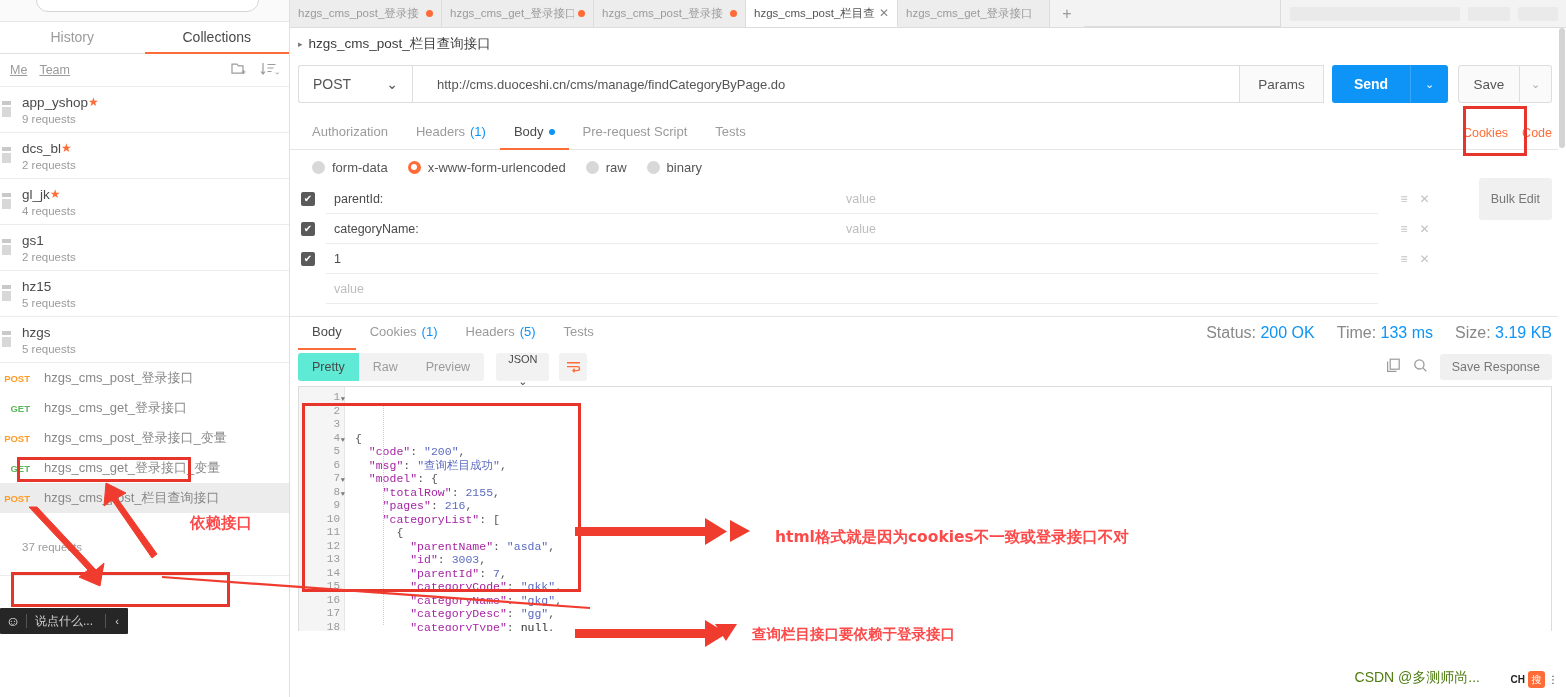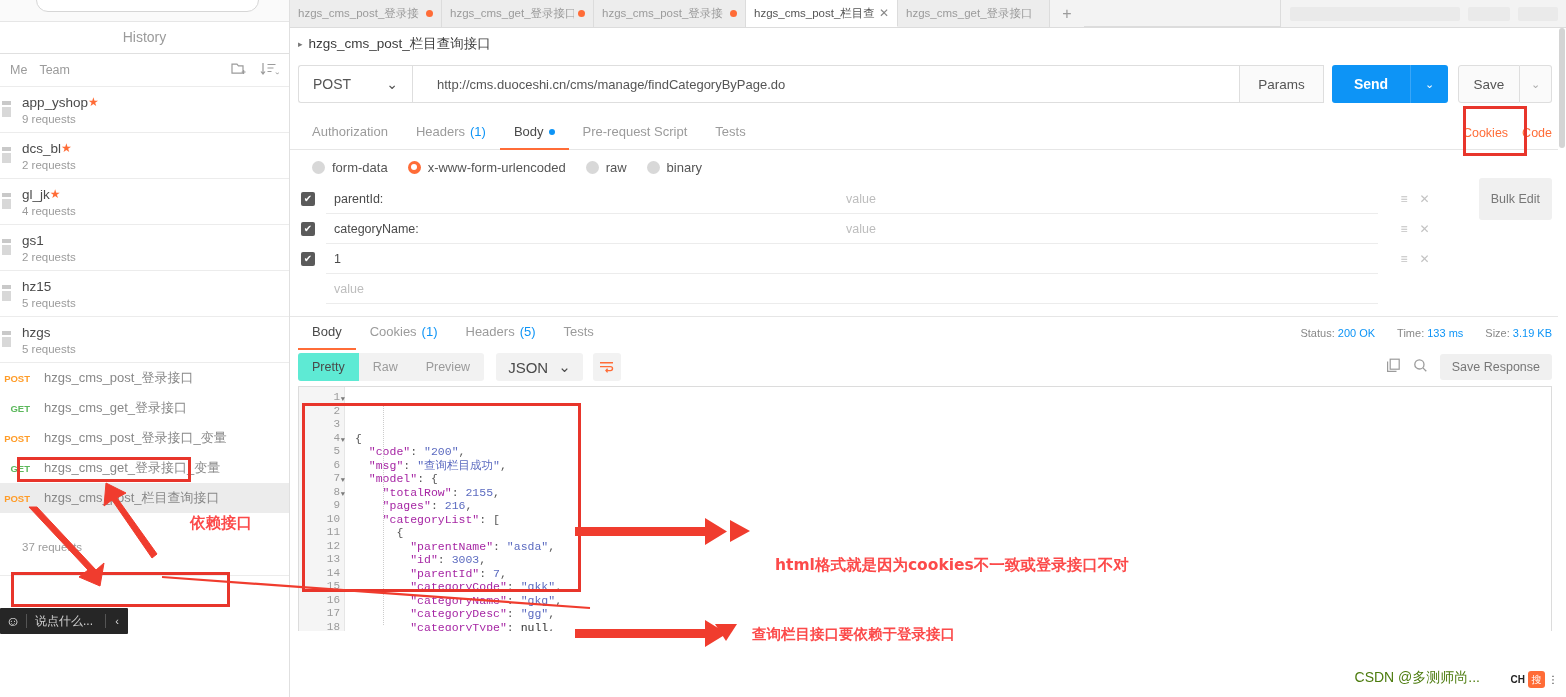--- a/index.html
+++ b/index.html
@@ -31,21 +31,21 @@
     font-size:14px; color:#9b9b9b; cursor:pointer;
     border-bottom:2px solid transparent; height:32px;
   }
   .sb-tab.active { color:#4a4a4a; border-bottom:2px solid #ff6c37; }
 
   .sb-filter {
     height:33px; display:flex; align-items:center; padding:0 10px;
     border-bottom:1px solid #ececec; background:#fff; font-size:12.5px;
     color:#9b9b9b; gap:12px;
   }
-  .sb-filter .fl { cursor:pointer; }
+  .sb-filter .fl { cursor:pointer;text-decoration:underline; }
   .sb-filter .spacer { flex:1; }
   .ic { display:inline-block; color:#9b9b9b; cursor:pointer; }
 
   .coll-list { }
   .coll-row {
     height:46px; padding:4px 0 4px 22px; border-bottom:1px solid #ececec;
     position:relative; cursor:pointer; display:flex; flex-direction:column;
     justify-content:center;
   }
   .coll-row .bookicon {
@@ -213,35 +213,35 @@
   .bulkbtn {
     background:#f0f0f0; color:#777; font-size:12.5px; padding:14px 12px;
     border-radius:3px; cursor:pointer;
   }
 
   .resptabs {
     display:flex; align-items:center; height:32px; padding-left:8px;
     border-top:1px solid #e6e6e6; position:relative;
   }
   .resptabs .stats {
-    position:absolute; right:14px; display:flex; gap:22px; font-size:11px; color:#888;
+    position:absolute; right:14px; display:flex; gap:22px; font-size:16px; color:#888;
   }
   .stats b { color:#0d94f6; font-weight:normal; }
 
   .viewbar { display:flex; align-items:center; height:38px; padding-left:8px; position:relative; gap:0; }
   .segwrap { display:flex; background:#f2f2f2; border-radius:3px; overflow:hidden; height:28px; }
   .seg {
     padding:0 14px; display:flex; align-items:center; font-size:12.5px;
     color:#9b9b9b; cursor:pointer;
   }
   .seg.active { background:#5eead4; color:#4a4a4a; }
   .jsonsel {
     margin-left:12px; height:28px; background:#f2f2f2; border-radius:3px;
     display:flex; align-items:center; gap:10px; padding:0 12px;
-    font-size:15px; color:#4a4a4a; cursor:pointer;
+    font-size:11px; color:#4a4a4a; cursor:pointer;flex-direction:column;
   }
   .wrapbtn {
     margin-left:10px; width:28px; height:28px; background:#f2f2f2; border-radius:3px;
     display:flex; align-items:center; justify-content:center; cursor:pointer;
   }
   .viewbar .vright {
     position:absolute; right:14px; display:flex; align-items:center; gap:12px;
   }
   .saveresp {
     background:#f0f0f0; color:#777; font-size:12.5px; padding:6px 12px;
@@ -312,20 +312,21 @@
 <div class="app">
 
   <div class="sidebar">
 
     <div class="sb-topsearch">
       <div class="pill"></div>
     </div>
 
     <div class="sb-tabs">
       <div class="sb-tab">History</div>
+      <div class="sb-tab active">Collections</div>
     </div>
 
     <div class="sb-filter">
       <span class="fl">Me</span>
       <span class="fl">Team</span>
       <span class="spacer"></span>
       <span class="ic">
         <svg width="17" height="15" viewBox="0 0 17 15" fill="none" stroke="#9b9b9b" stroke-width="1.2">
           <path d="M1 3.2h5l1.4 1.6H12v7.4H1z"></path>
             <path d="M12.6 9v4M10.6 11h4"></path>
@@ -706,21 +707,21 @@
     <path d="M460 48 L32 17" stroke="#f03c2e" stroke-width="2.2" fill="none"></path>
   </svg>
 
   <svg class="ann" style="left:575px; top:510px; width:190px; height:40px;">
     <g fill="#f03c2e">
       <path d="M0 17 h130 v-9 l22 13.5 -22 13.5 v-9 H0 Z"></path>
       <path d="M155 10 l20 11 -20 11 Z"></path>
     </g>
   </svg>
 
-  <div class="ann anntext" style="left:775px; top:527px;margin-top:28px;">html格式就是因为cookies不一致或登录接口不对</div>
+  <div class="ann anntext" style="left:775px; top:527px;">html格式就是因为cookies不一致或登录接口不对</div>
 
   <svg class="ann" style="left:575px; top:612px; width:190px; height:40px;">
     <g fill="#f03c2e">
       <path d="M0 17 h130 v-9 l22 13.5 -22 13.5 v-9 H0 Z"></path>
       <path d="M140 12 h22 l-11 17 Z"></path>
     </g>
   </svg>
 
   <div class="ann anntext sm" style="left:752px; top:625px;">查询栏目接口要依赖于登录接口</div>
 

